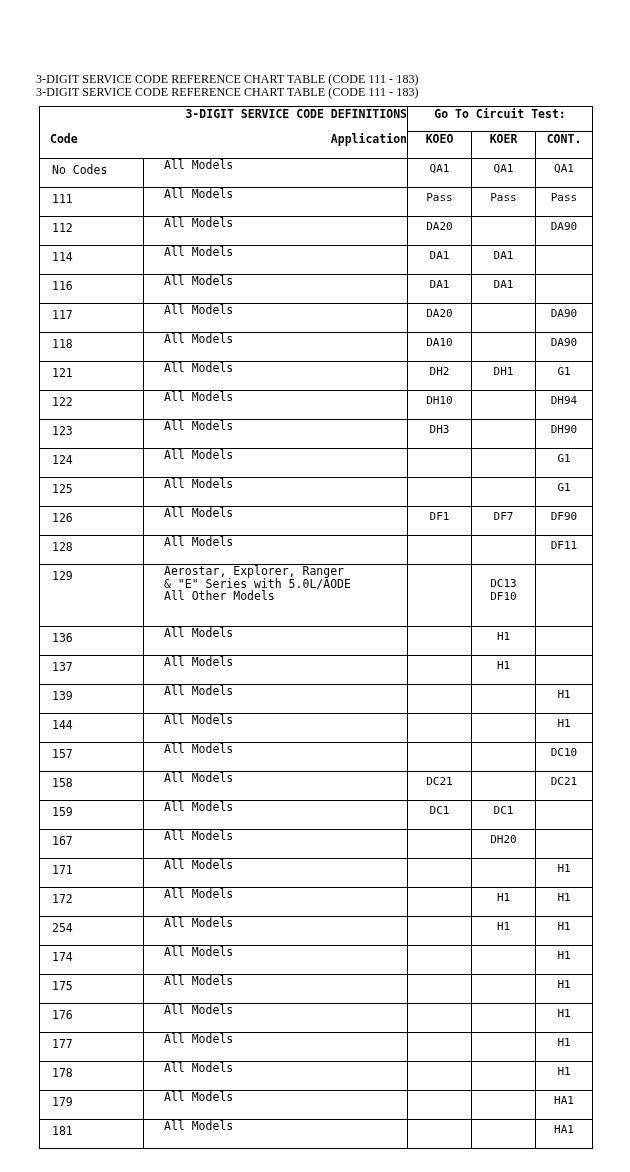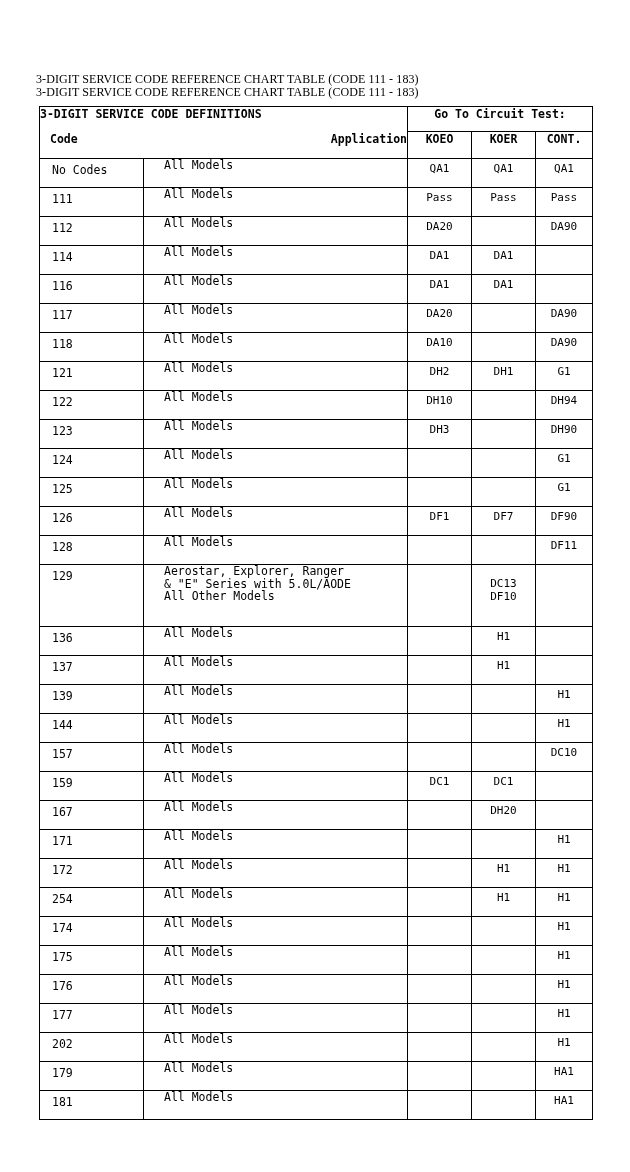--- a/index.html
+++ b/index.html
@@ -12,21 +12,21 @@
     table.chart td { border: 1.5px solid #000; padding: 0; vertical-align: top; }
     col.c-code { width: 104px; }
     col.c-app { width: 264px; }
     col.c-koeo { width: 64px; }
     col.c-koer { width: 64px; }
     col.c-cont { width: 57px; }
     .hdr { font-weight: bold; font-size: 11.5px; }
     .hdr-top td { height: 24px; vertical-align: middle; }
     .hdr-sub td { height: 26px; vertical-align: middle; }
     .hdr-top td.defs, .hdr-sub td.codeh, .hdr-sub td.apph { border-bottom: none; border-top: none; }
-    td.defs { text-align: left; border-right: 1.5px solid #000; }
+    td.defs { text-align: right; border-right: 1.5px solid #000; }
     .hdr-sub td.codeh { border-right: none; padding-left: 10px; }
     .hdr-sub td.apph { border-left: none; text-align: right; }
     td.goto, td.kh { text-align: center; border-left: 1.5px solid #000; }
     td.goto { border-right: none; }
     .hdr-top td.defs { border-top: 1.5px solid #000; }
     .hdr-sub td.codeh, .hdr-sub td.apph { border-bottom: 1.5px solid #000; }
     tr.row td { height: 24px; font-weight: normal; }
     tr.row td.code { padding-left: 12px; padding-top: 4px; }
     tr.row td.app { padding-left: 20px; line-height: 12.5px; }
     tr.row td.t { text-align: center; padding-top: 4px; font-size: 11px; line-height: 12.5px; }
@@ -207,20 +207,27 @@
         <td class="t">H1</td>
       </tr>
       <tr class="row">
         <td class="code">157</td>
         <td class="app">All Models</td>
         <td class="t"></td>
         <td class="t"></td>
         <td class="t">DC10</td>
       </tr>
       <tr class="row">
+        <td class="code">158</td>
+        <td class="app">All Models</td>
+        <td class="t">DC21</td>
+        <td class="t"></td>
+        <td class="t">DC21</td>
+      </tr>
+      <tr class="row">
         <td class="code">159</td>
         <td class="app">All Models</td>
         <td class="t">DC1</td>
         <td class="t">DC1</td>
         <td class="t"></td>
       </tr>
       <tr class="row">
         <td class="code">167</td>
         <td class="app">All Models</td>
         <td class="t"></td>
@@ -270,21 +277,21 @@
         <td class="t">H1</td>
       </tr>
       <tr class="row">
         <td class="code">177</td>
         <td class="app">All Models</td>
         <td class="t"></td>
         <td class="t"></td>
         <td class="t">H1</td>
       </tr>
       <tr class="row">
-        <td class="code">202</td>
+        <td class="code">178</td>
         <td class="app">All Models</td>
         <td class="t"></td>
         <td class="t"></td>
         <td class="t">H1</td>
       </tr>
       <tr class="row">
         <td class="code">179</td>
         <td class="app">All Models</td>
         <td class="t"></td>
         <td class="t"></td>

